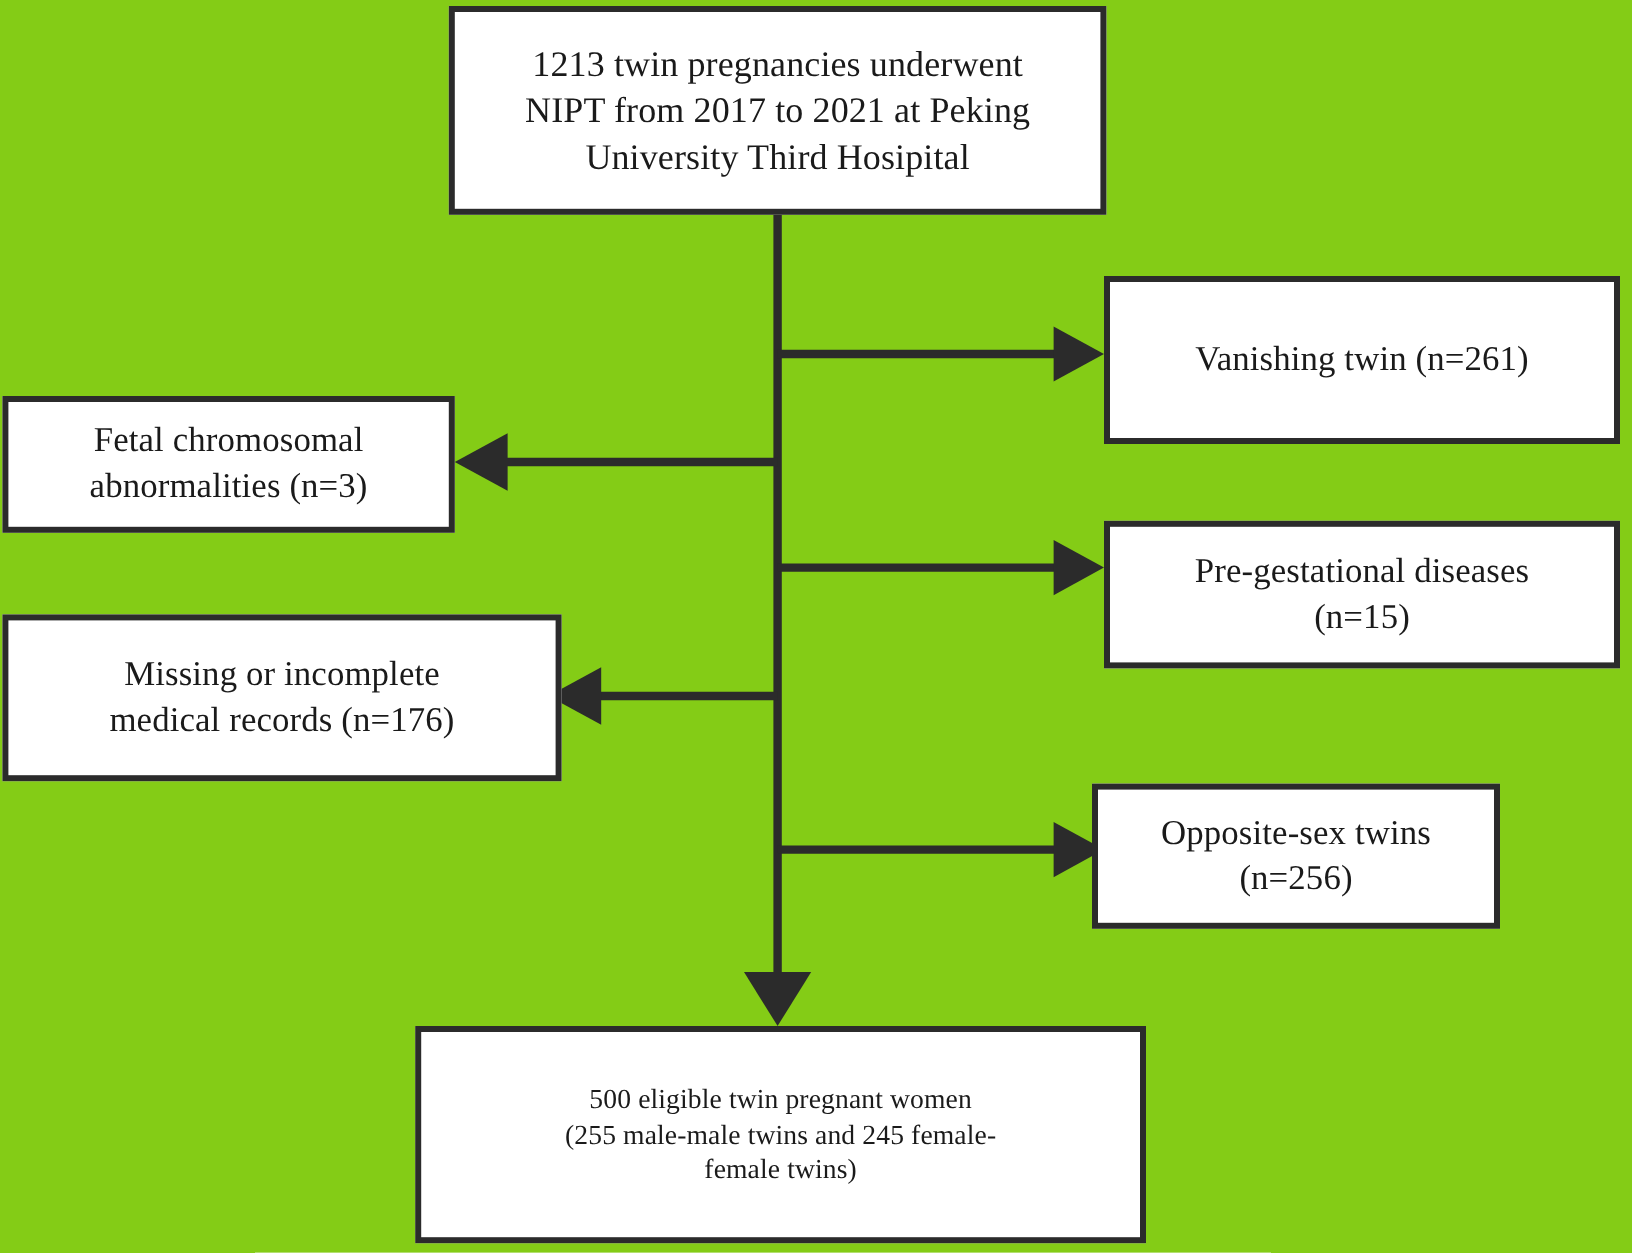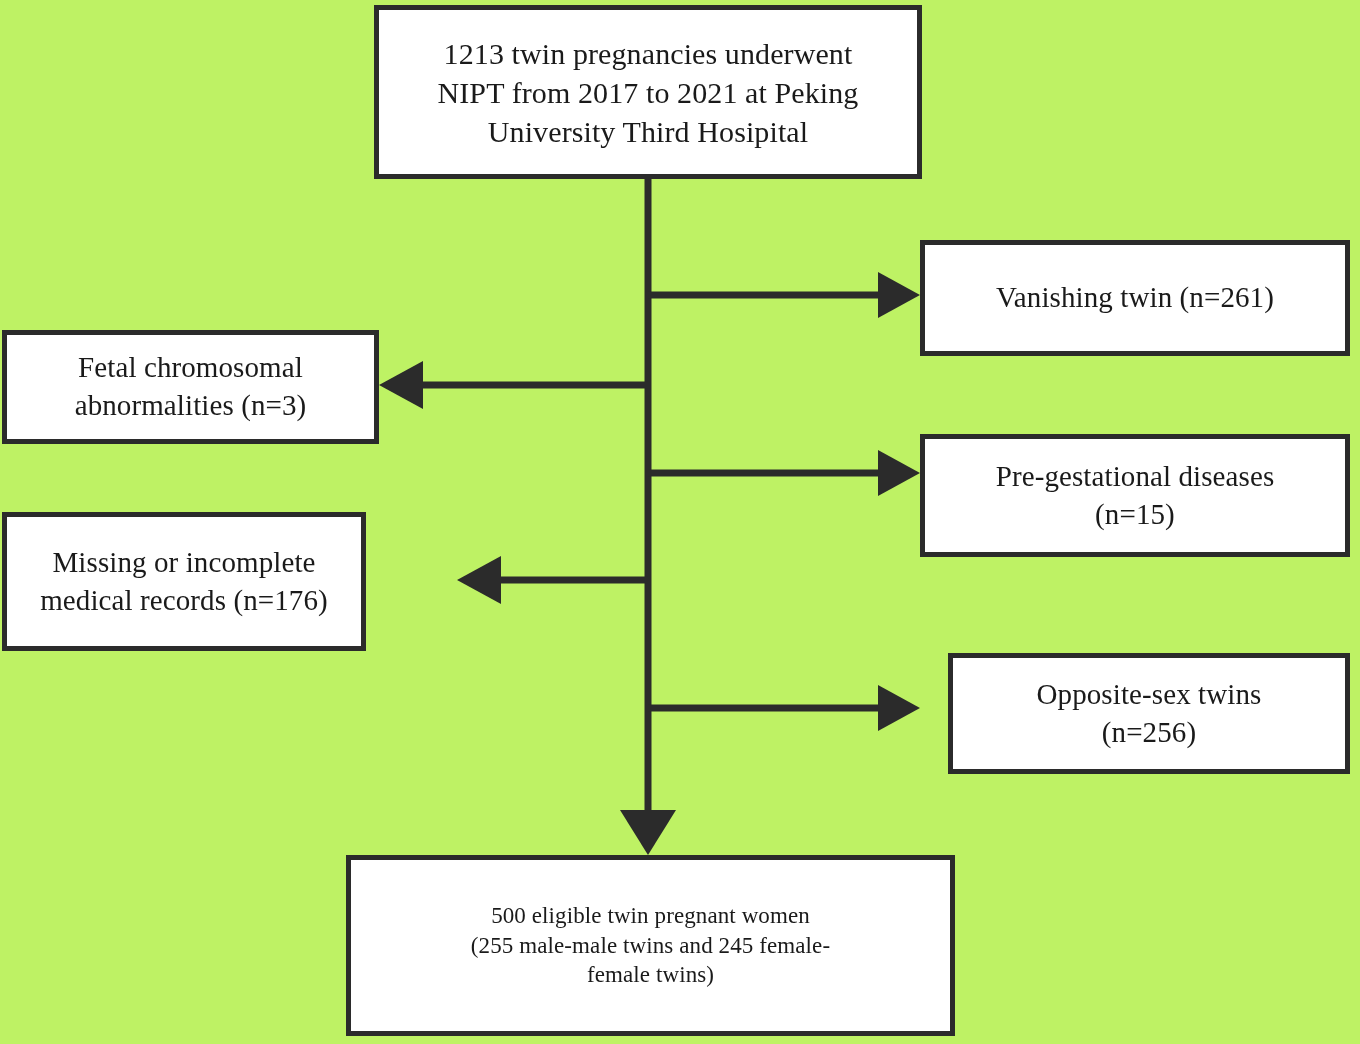--- a/index.html
+++ b/index.html
@@ -9,21 +9,21 @@
     background: #ffffff;
   }
   body {
     font-family: "Liberation Serif", "DejaVu Serif", serif;
     color: #1a1a1a;
   }
   #flow-canvas {
     position: relative;
     width: 1360px;
     height: 1044px;
-    background: #bef264;
+    background: #84cc16;
     overflow: hidden;
   }
   svg.connectors {
     position: absolute;
     left: 0;
     top: 0;
     width: 1360px;
     height: 1044px;
     pointer-events: none;
   }
@@ -46,38 +46,38 @@
     line-height: 1.30;
     white-space: pre-line;
     letter-spacing: 0.1px;
   }
   
   #node-source {
     left: 374px; top: 5px; width: 548px; height: 174px;
     font-size: 30px;
   }
   #node-excl-vanishing {
-    left: 920px; top: 240px; width: 430px; height: 116px;
+    left: 920px; top: 230px; width: 430px; height: 140px;
     font-size: 29px;
   }
   #node-excl-chromosomal {
     left: 2px; top: 330px; width: 377px; height: 114px;
     font-size: 29px;
   }
   #node-excl-pregestational {
     left: 920px; top: 418px; width: 430px; height: 123px;
     font-size: 29px;
     margin-top: 16px;
   }
   #node-excl-records {
-    left: 2px; top: 512px; width: 364px; height: 139px;
+    left: 2px; top: 512px; width: 466px; height: 139px;
     font-size: 29px;
   }
   #node-excl-opposite {
-    left: 948px; top: 653px; width: 402px; height: 121px;
+    left: 910px; top: 653px; width: 340px; height: 121px;
     font-size: 29px;
   }
   #node-final {
     left: 346px; top: 855px; width: 609px; height: 181px;
     font-size: 23px;
   }
 </style>
 </head>
 <body>
 

